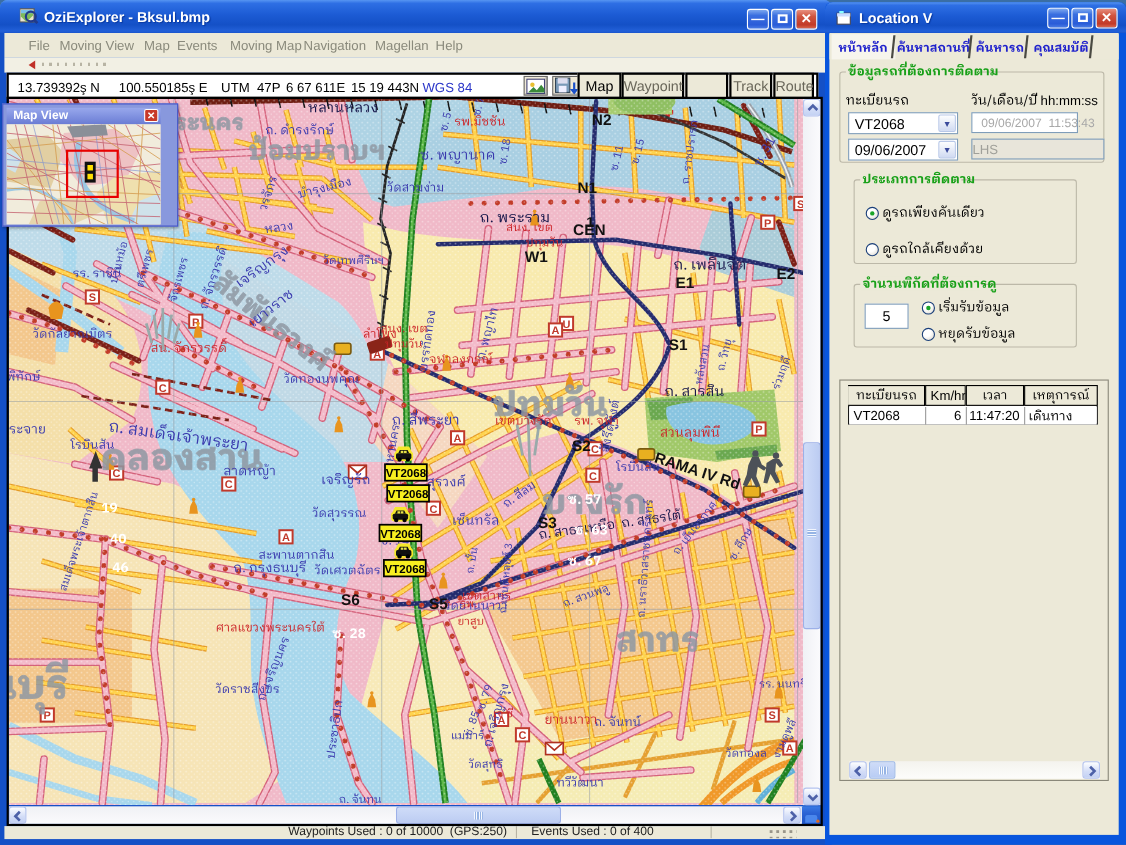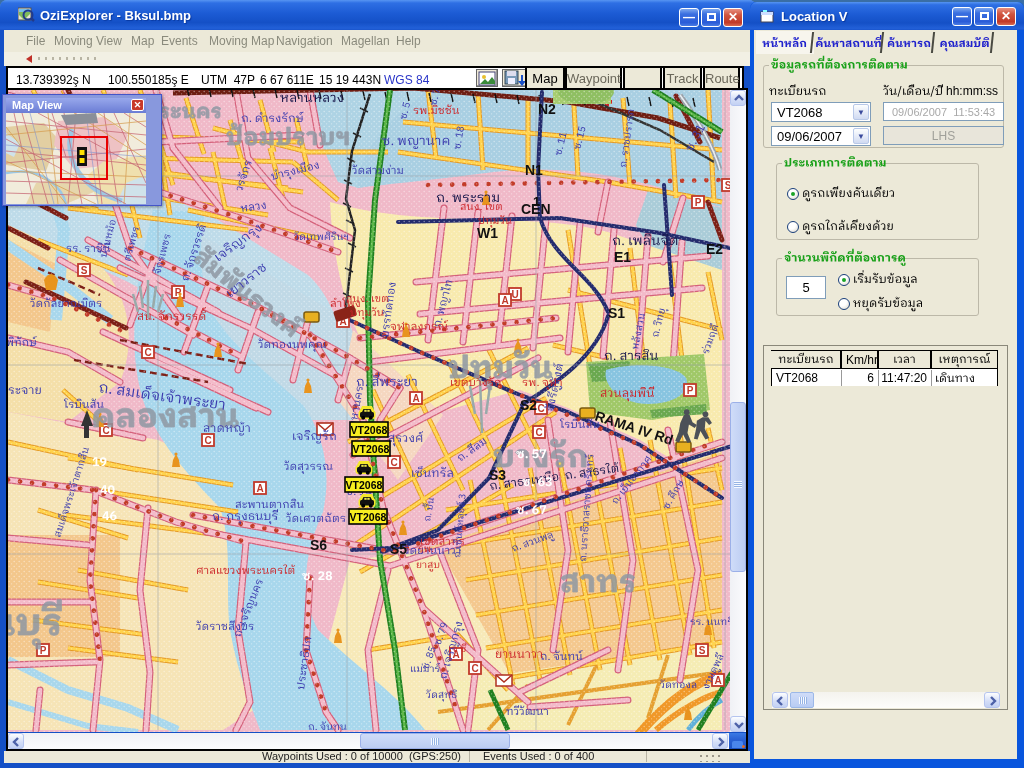--- a/index.html
+++ b/index.html
@@ -1991,23 +1991,23 @@
       <use href="#g67r" x="262" y="0"></use>
       <use href="#g50r" x="262" y="0"></use>
       <use href="#g38r" x="326" y="0"></use>
       <use href="#g108r" x="395" y="0"></use>
       <use href="#g62r" x="433" y="0"></use>
       <use href="#g51r" x="502" y="0"></use>
     </g>
     <text x="63" y="11" font-size="12" fill="#000">hh:mm:ss</text>
   </svg>
 <div class="abs sunken" style="left:771px;top:102px;width:100px;height:20px;font-size:13px;color:#000;padding:2px 0 0 5px">VT2068<span style="position:absolute;right:1px;top:1px;width:16px;height:16px;border:1px solid #b8c8e8;border-radius:2px;background:linear-gradient(180deg,#fdfefe,#d0daf2);color:#4a6fbf;font-size:8px;color:#3a4a9c;text-align:center;line-height:15px">▼</span></div>
-<div class="abs sunken" style="left:883px;top:102px;width:121px;height:19px;color:#a8a8a8;font-size:11px;padding:3px 0 0 8px;white-space:nowrap">09/06/2007&nbsp; 11:53:43</div>
+<div class="abs sunken" style="left:883px;top:102px;width:97px;height:19px;color:#a8a8a8;font-size:11px;padding:3px 0 0 8px;white-space:nowrap">09/06/2007&nbsp; 11:53:43</div>
 <div class="abs sunken" style="left:771px;top:126px;width:100px;height:20px;font-size:13px;color:#000;padding:2px 0 0 5px">09/06/2007<span style="position:absolute;right:1px;top:1px;width:16px;height:16px;border:1px solid #b8c8e8;border-radius:2px;background:linear-gradient(180deg,#fdfefe,#d0daf2);color:#4a6fbf;font-size:8px;color:#3a4a9c;text-align:center;line-height:15px">▼</span></div>
-<div class="abs sunken" style="left:883px;top:126px;width:121px;height:19px;background:#e8e5da;color:#a0a09a;font-size:12px;text-align:center;padding-top:2px">LHS</div>
+<div class="abs sunken" style="left:883px;top:126px;width:121px;height:19px;background:#e8e5da;color:#a0a09a;font-size:12px;padding-top:2px">LHS</div>
 <div class="grp" style="left:776px;top:163px;width:203px;height:77px"></div>
 <svg class="abs" style="left:782px;top:156px;overflow:visible" width="110" height="14">
     <rect x="0" y="0" width="92" height="13" fill="#ece9d8"></rect>
     <g transform="translate(2,10.5) scale(0.115)" fill="#18a018">
       <use href="#g5b" x="0" y="0"></use>
       <use href="#g1b" x="71" y="0"></use>
       <use href="#g2b" x="127" y="0"></use>
       <use href="#g109b" x="184" y="0"></use>
       <use href="#g110b" x="222" y="0"></use>
       <use href="#g19b" x="293" y="0"></use>

